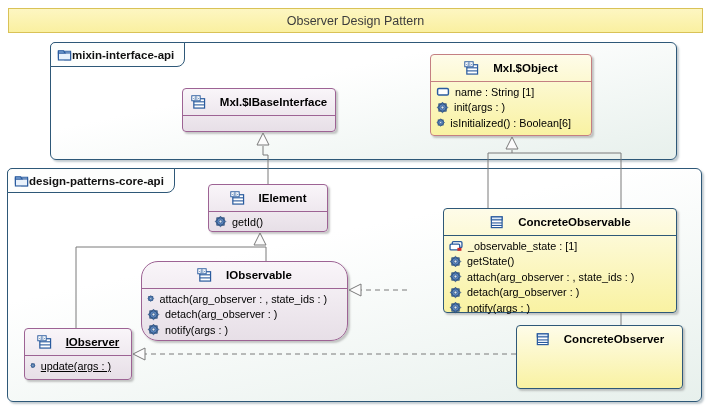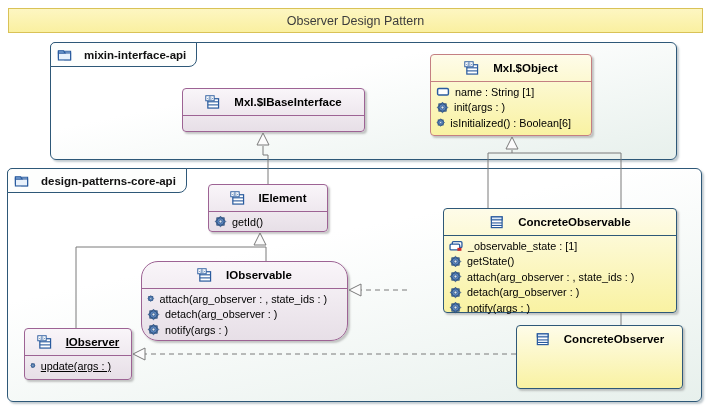--- a/index.html
+++ b/index.html
@@ -12,21 +12,21 @@
           border:1.5px solid var(--banner_border,#d9c257);
           display:flex;align-items:center;justify-content:center;
           font-size:12.5px;color:#3c3c3c;}
 
   
   .pkg-body{position:absolute;border:1px solid var(--package_border,#2e5878);border-radius:6px;
             background:linear-gradient(168deg,#ffffff 35%,#e7f0ec 100%);
             box-shadow:2px 2px 2px rgba(120,140,150,.45);}
   .pkg-tab{position:absolute;box-sizing:border-box;border:1px solid var(--package_border,#2e5878);
            background:#fdfefd;border-radius:5px 0 8px 0;
-           display:flex;align-items:center;gap:12px;padding:0 10px 0 6px;
+           display:flex;align-items:center;gap:0;padding:0 10px 0 6px;
            font-weight:bold;font-size:11.5px;color:#111;}
   .pkg-tab svg{flex:0 0 auto;}
 
   
   .uml{position:absolute;box-sizing:border-box;border:1px solid;border-radius:4px;
        box-shadow:2px 2px 2px rgba(130,130,130,.45);display:flex;flex-direction:column;z-index:3;}
   .uml .hd{display:flex;align-items:center;justify-content:center;gap:14px;
            font-weight:bold;font-size:11.5px;color:#000;height:26px;flex:0 0 auto;}
   .uml .bd{border-top:1px solid;flex:1;padding:2px 20px 2px 5px;display:flex;
            flex-direction:column;justify-content:flex-start;}
@@ -120,21 +120,21 @@
     <path d="M512,153 V150"></path>
     <polygon points="512,137 506,149 518,149"></polygon>
 
     <path class="dash" d="M407,290 H361"></path>
     <polygon points="349,290 361,284 361,296"></polygon>
 
     <path class="dash" d="M516,354 H145"></path>
     <polygon points="133,354 145,348 145,360"></polygon>
   </svg>
 
-  <div class="uml iface" style="left:182px;top:88px;width:183px;height:44px;">
+  <div class="uml iface" style="left:182px;top:88px;width:154px;height:44px;">
     <div class="hd">
       <svg width="15" height="14">
           <use href="#i-iface"></use>
         </svg>
       <span>MxI.$IBaseInterface</span>
     </div>
     <div class="bd"></div>
   </div>
 
   <div class="uml yellow obj" style="left:430px;top:54px;width:162px;height:82px;">

